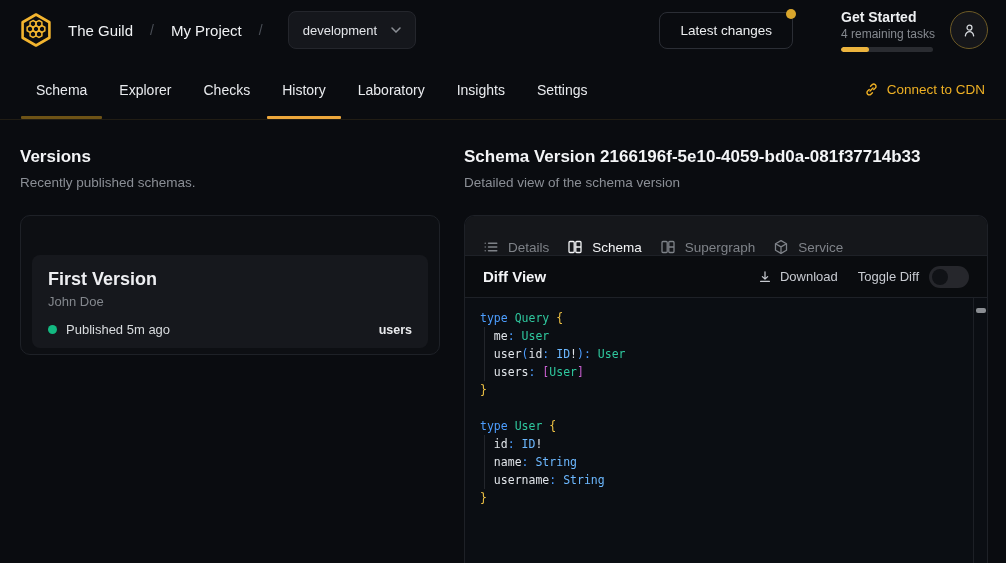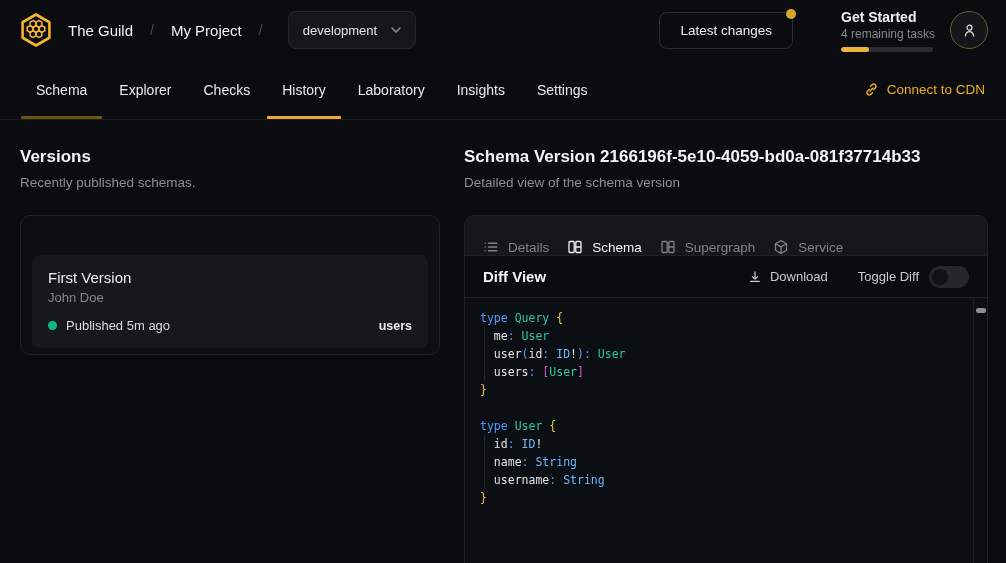--- a/index.html
+++ b/index.html
@@ -41,38 +41,38 @@
   .nav-tab::after{content:"";position:absolute;left:0;right:0;bottom:0;height:3px;border-radius:1px;background:transparent;}
   .nav-tab.u-bright::after{background:var(--accent);}
   .nav-tab.u-dim::after{background:var(--accent-dim);}
   .cdn-link{margin-left:auto;display:flex;align-items:center;gap:8px;color:#eeb024;font-size:13.5px;cursor:pointer;}
   
   .panel-title{font-size:17px;font-weight:700;color:#f3f4f6;}
   .panel-sub{font-size:13.5px;color:var(--muted);margin-top:8px;}
   .versions-panel{position:absolute;left:20px;top:147px;width:420px;}
   .versions-card{margin-top:25px;height:140px;border:1px solid var(--border);border-radius:10px;background:#0d0f13;padding:39px 11px 0;}
   .version-item{background:#16181d;border-radius:8px;height:93px;padding:14px 16px 0;cursor:pointer;}
-  .version-name{font-size:15px;font-weight:400;color:#edeef1;}
+  .version-name{font-size:18px;font-weight:700;color:#edeef1;}
   .version-author{font-size:13px;color:#83878d;margin-top:4px;}
   .version-meta{display:flex;align-items:center;margin-top:13px;}
   .status-dot{width:9px;height:9px;border-radius:50%;background:var(--green);}
   .status-text{font-size:13px;color:#d8dbde;margin-left:9px;}
   .service-badge{margin-left:auto;font-size:12.5px;font-weight:700;color:#e9eaed;}
   
   .detail-panel{position:absolute;left:464px;top:147px;width:524px;}
   .detail-card{margin-top:25px;height:348px;border:1px solid var(--border);border-bottom:none;
     border-radius:10px 10px 0 0;overflow:hidden;display:flex;flex-direction:column;}
   .detail-tabs{height:40px;flex:0 0 40px;background:#15171b;border-bottom:1px solid var(--border);
     display:flex;align-items:flex-end;gap:18px;padding:0 18px;}
   .detail-tab{display:flex;align-items:center;gap:9px;font-size:13.5px;color:#7e8288;cursor:pointer;}
   .detail-tab.active{color:#f3f4f6;}
   .detail-tab svg{width:16px;height:16px;display:block;}
   .diff-row{height:42px;flex:0 0 42px;display:flex;align-items:center;padding:0 18px;background:#0a0c0f;border-bottom:1px solid var(--border);}
   .diff-title{font-size:15px;font-weight:700;color:#f3f4f6;}
-  .diff-actions{margin-left:auto;display:flex;align-items:center;gap:30px;}
+  .diff-actions{margin-left:auto;display:flex;align-items:center;gap:20px;}
   .download-btn{display:flex;align-items:center;gap:8px;font-size:13px;color:#c7cad0;cursor:pointer;background:none;border:none;}
   .toggle-group{display:flex;align-items:center;gap:10px;}
   .toggle-label{font-size:13px;color:#c7cad0;}
   .switch{width:40px;height:22px;border-radius:11px;background:#26272c;position:relative;cursor:pointer;}
   .switch .knob{position:absolute;left:3px;top:3px;width:16px;height:16px;border-radius:50%;background:#101216;}
   
   .code-area{flex:1;background:#0b0e13;position:relative;padding:11px 20px 0 15px;
     font-family:"DejaVu Sans Mono",monospace;font-size:11.5px;line-height:18px;overflow:hidden;}
   .code-line{white-space:pre;height:18px;}
   .tok-kw{color:var(--tok-kw);} .tok-type{color:var(--tok-type);} .tok-scalar{color:var(--tok-scalar);}

